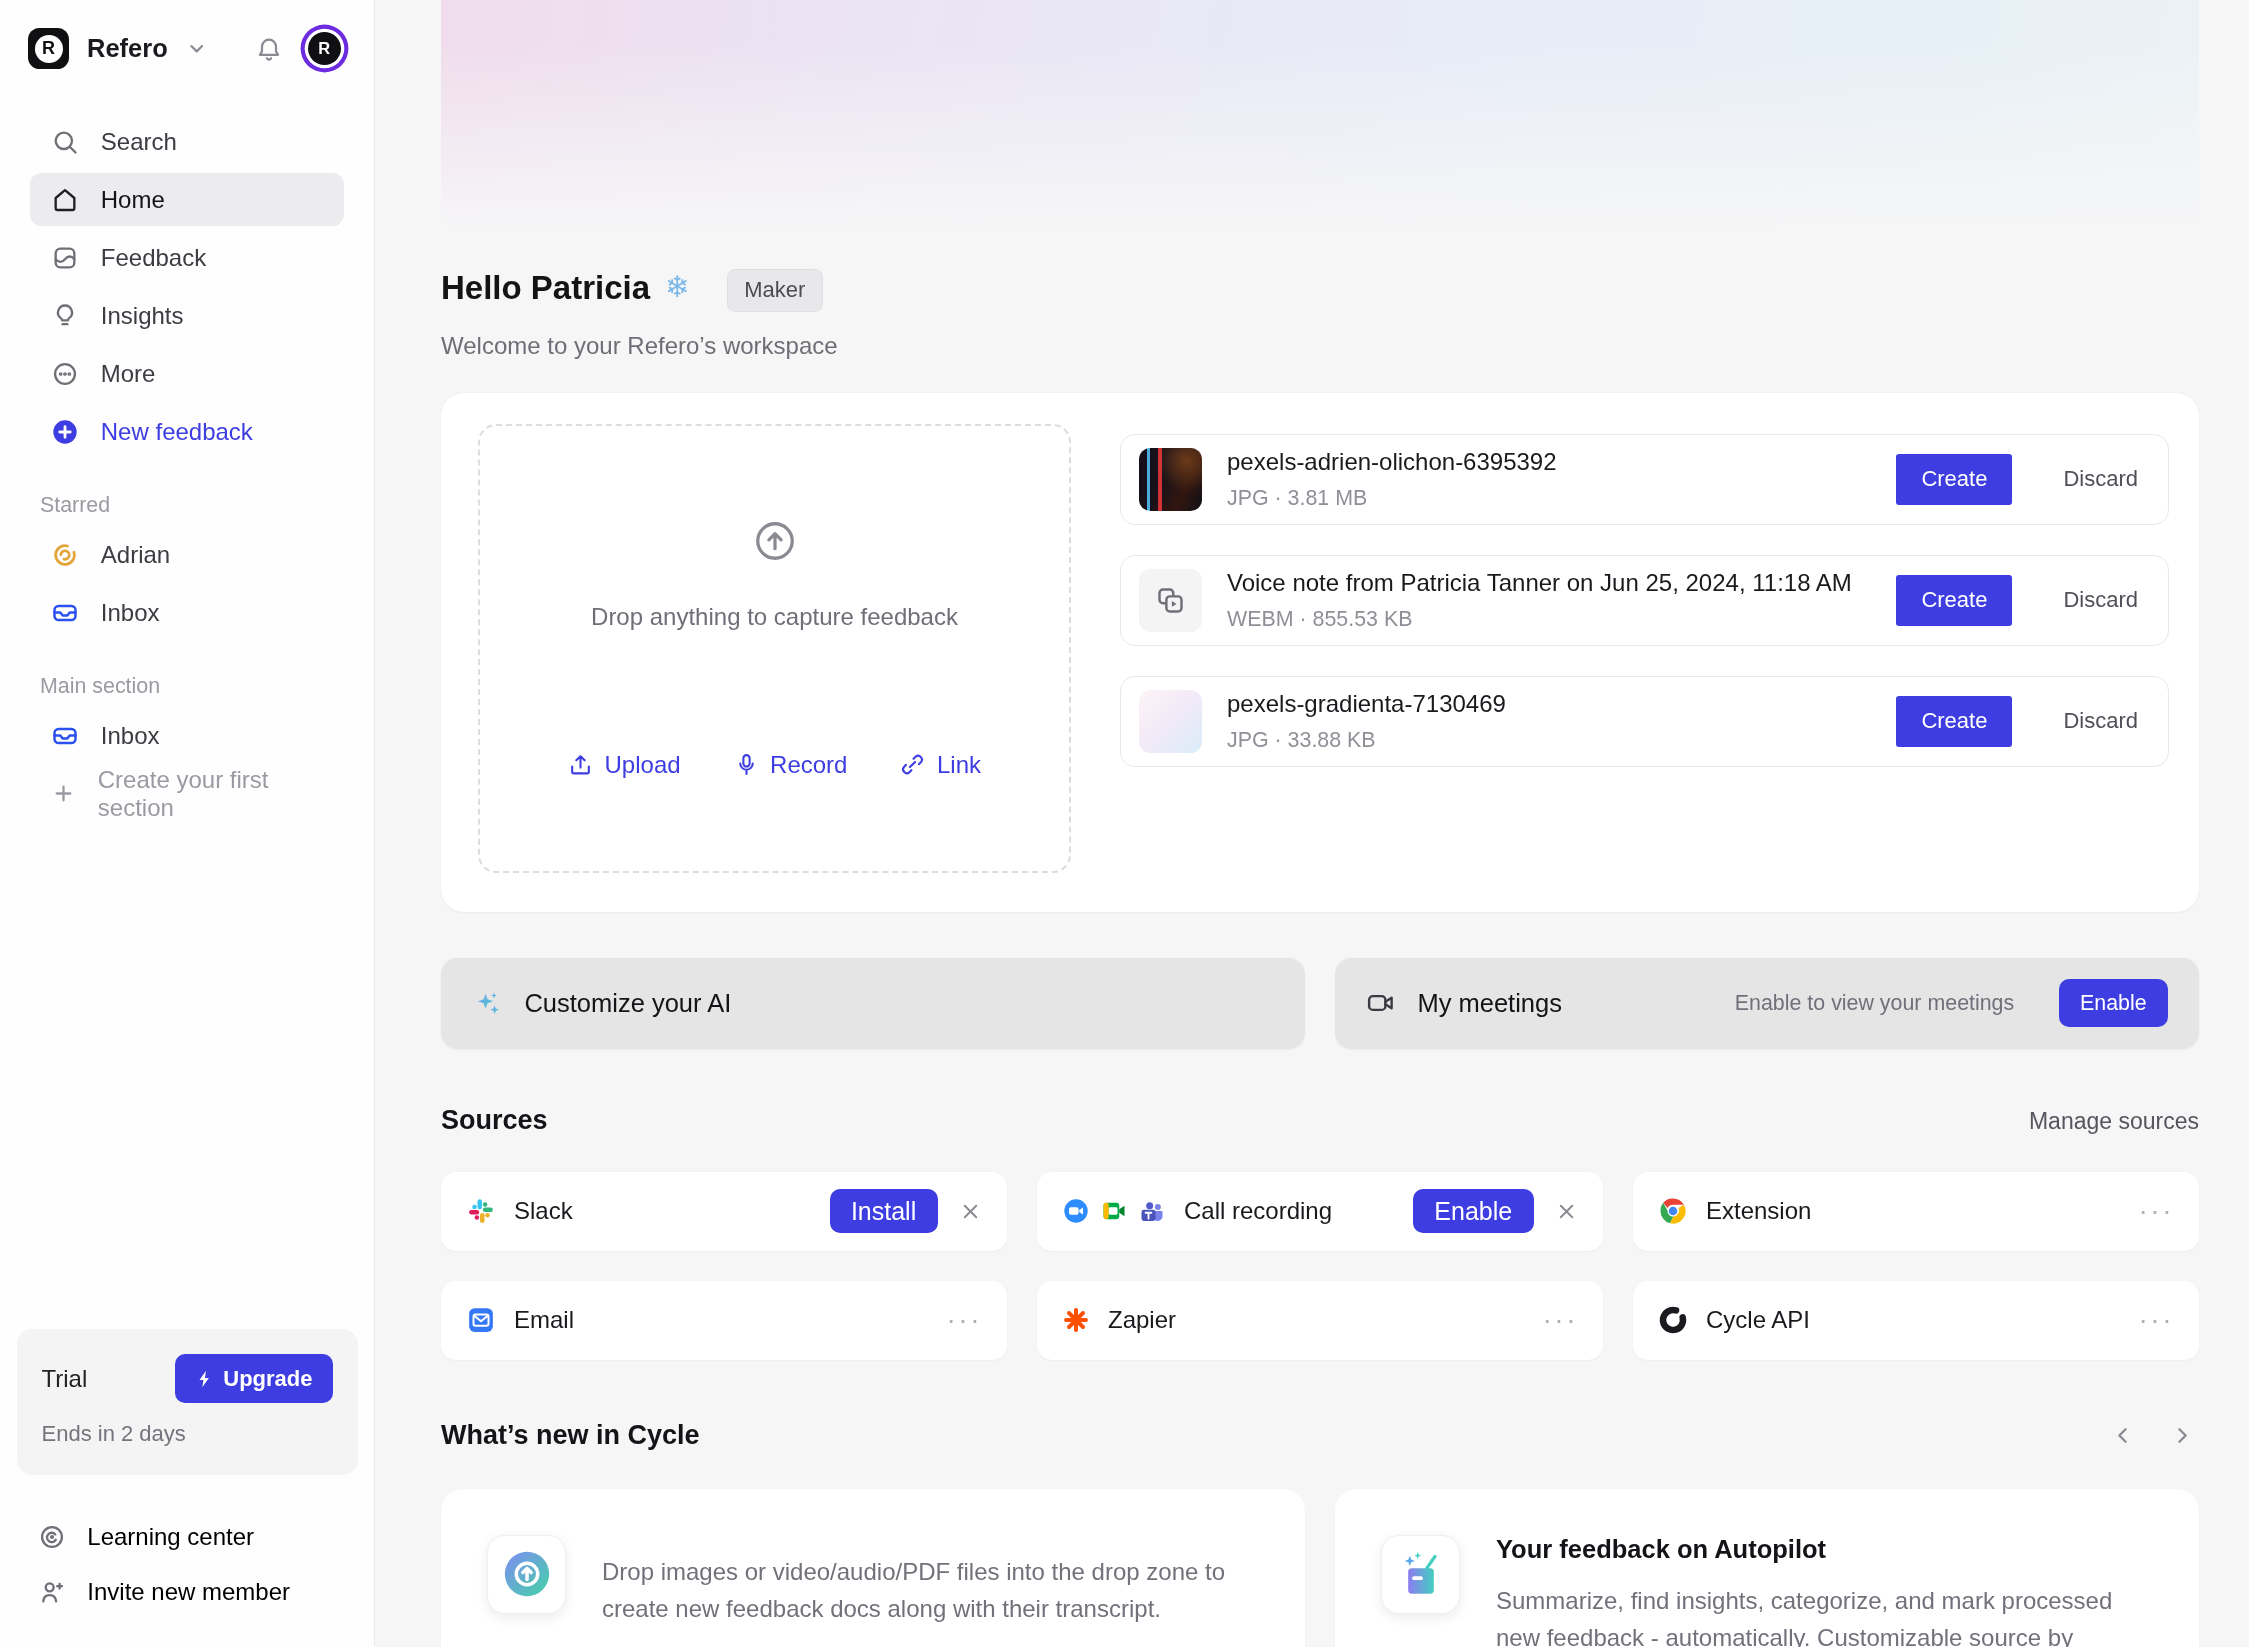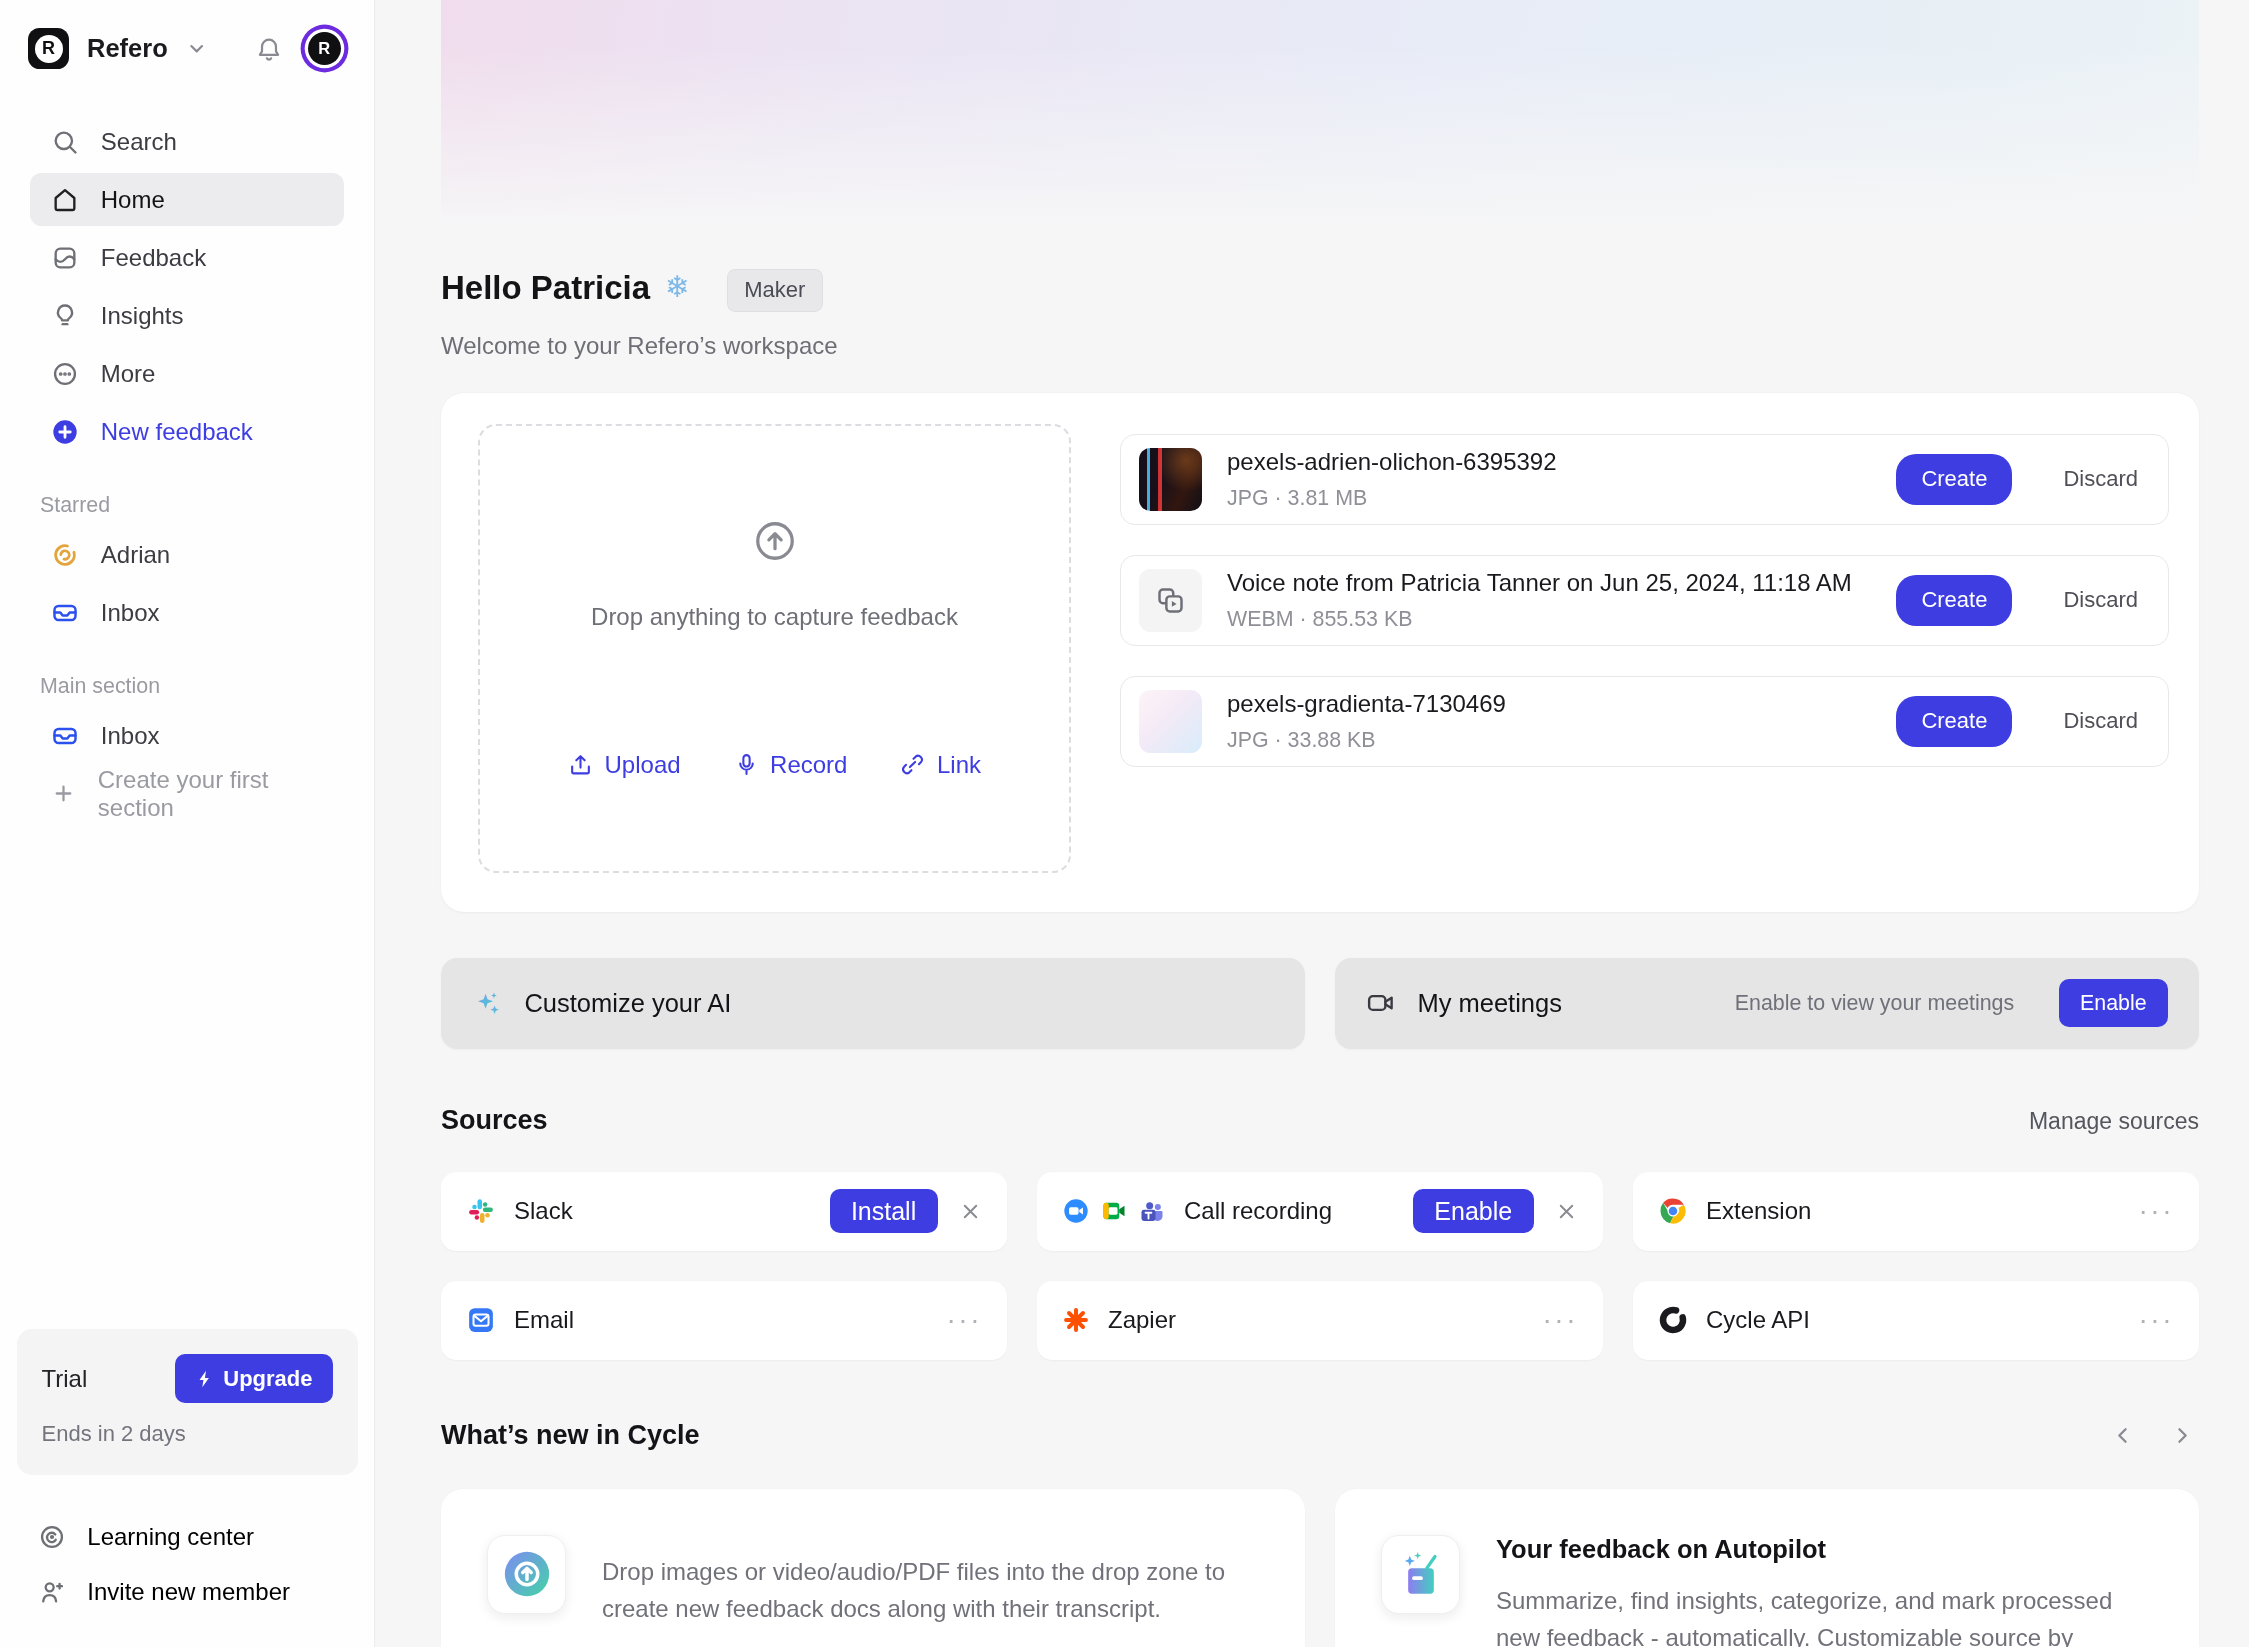--- a/index.html
+++ b/index.html
@@ -85,21 +85,21 @@
   .thumb.neon { background:
       linear-gradient(90deg, transparent 12%, rgba(80,200,255,.85) 13% 17%, transparent 18%),
       linear-gradient(90deg, transparent 30%, rgba(255,60,60,.8) 31% 36%, transparent 37%),
       radial-gradient(circle at 75% 20%, #6b3a1a, transparent 45%),
       linear-gradient(115deg, #17101a 40%, #32160f 70%, #101018 100%); }
   .thumb.media { background:#f4f4f5; color:#6f6f78; }
   .thumb.pastel { background:linear-gradient(135deg, #fdf4f7 0%, #f3eaf7 45%, #d9ecfa 100%); }
   .file-text { flex:1; min-width:0; }
   .file-name { font-size:24px; color:#1a1a1e; font-weight:500; white-space:nowrap; }
   .file-meta { font-size:21.4px; color:#8f8f97; margin-top:10px; }
-  .btn-blue { background:#3d3de2; color:#fff; border:none; border-radius:20px;
+  .btn-blue { background:#3d3de2; color:#fff; border:none; border-radius:3px;
     font-size:22px; font-weight:500; height:51px; padding:0 25px; cursor:pointer; }
   .discard { background:none; border:none; font-size:22px; color:#4f4f57; margin-left:26px; cursor:pointer; }
 
   .mid-row { display:flex; gap:30px; margin-top:46px; }
   .mid-card { flex:1; height:91px; background:#e5e5e5; border-radius:16.5px;
     box-shadow:0 0.8px 1.6px rgba(20,20,30,.04); display:flex; align-items:center; padding:0 31px; gap:21.4px; }
   .mid-title { font-size:25.5px; font-weight:500; color:#141418; }
   .mid-hint { margin-left:auto; font-size:21.4px; color:#70707a; }
   .btn-enable { background:#3d3de2; color:#fff; border:none; border-radius:10px;
     font-size:21.4px; font-weight:500; height:48px; padding:0 21.4px; margin-left:23px; cursor:pointer; }

